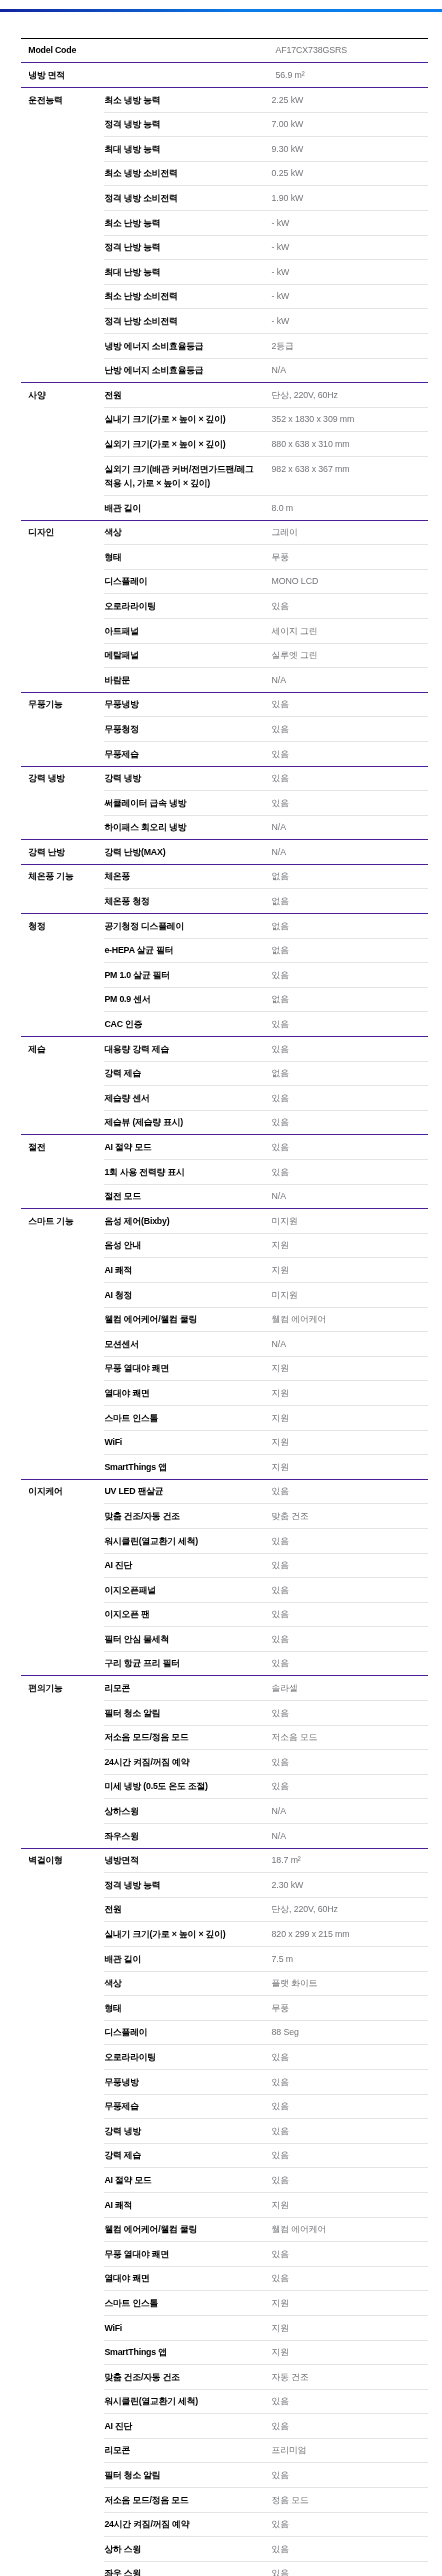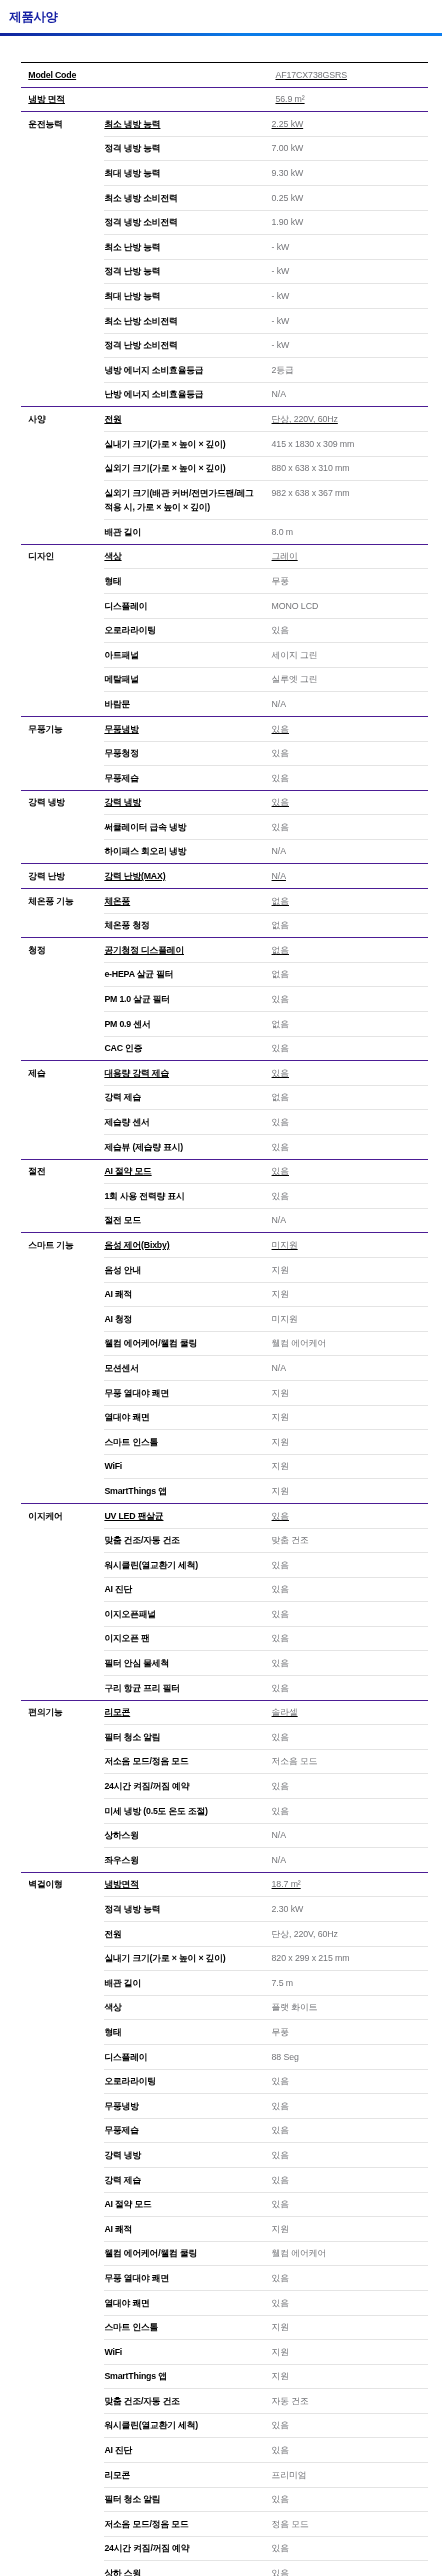--- a/index.html
+++ b/index.html
@@ -33,21 +33,21 @@
   .section:first-child{border-top:none;}
   .group-cell{
     flex:0 0 72px;
     padding:4.6px 4.1px 4.6px 7.7px;
     font-weight:700;
     color:#000;
     letter-spacing:-0.2px;
   }
   .rows{flex:1;display:flex;flex-direction:column;min-width:0;}
   .row{display:flex;border-top:0.5px solid #e4e4e4;padding:4.6px 0;}
-  .row:first-child{border-top:none;text-decoration:underline;}
+  .row:first-child{border-top:none;}
   .row .label{
     flex:0 0 159px;
     padding-right:8.2px;
     font-weight:700;
     color:#000;
     letter-spacing:-0.2px;
   }
   .row .value{
     flex:1;
     min-width:0;
@@ -55,21 +55,20 @@
     letter-spacing:-0.1px;
   }
   
   .section.no-group .rows{margin-left:0;}
   .row.wide .label{flex:0 0 239px;padding-left:7.7px;}
 </style>
 </head>
 <body>
 
 <div class="page">
-  <h1 class="page-title" style="color:#141fa3;">제품사양</h1>
   <div class="title-bar"></div>
 
   <div class="spec-table" id="specTable">
       <div class="section no-group">
         <div class="rows">
           <div class="row wide">
             <div class="label">Model Code</div>
             <div class="value">AF17CX738GSRS</div>
           </div>
         </div>
@@ -137,21 +136,21 @@
       </div>
       <div class="section">
         <div class="group-cell">사양</div>
         <div class="rows">
           <div class="row">
             <div class="label">전원</div>
             <div class="value">단상, 220V, 60Hz</div>
           </div>
           <div class="row">
             <div class="label">실내기 크기(가로 × 높이 × 깊이)</div>
-            <div class="value">415 x 1830 x 309 mm</div>
+            <div class="value">352 x 1830 x 309 mm</div>
           </div>
           <div class="row">
             <div class="label">실외기 크기(가로 × 높이 × 깊이)</div>
             <div class="value">880 x 638 x 310 mm</div>
           </div>
           <div class="row">
             <div class="label">실외기 크기(배관 커버/전면가드팬/레그 적용 시, 가로 × 높이 × 깊이)</div>
             <div class="value">982 x 638 x 367 mm</div>
           </div>
           <div class="row">

